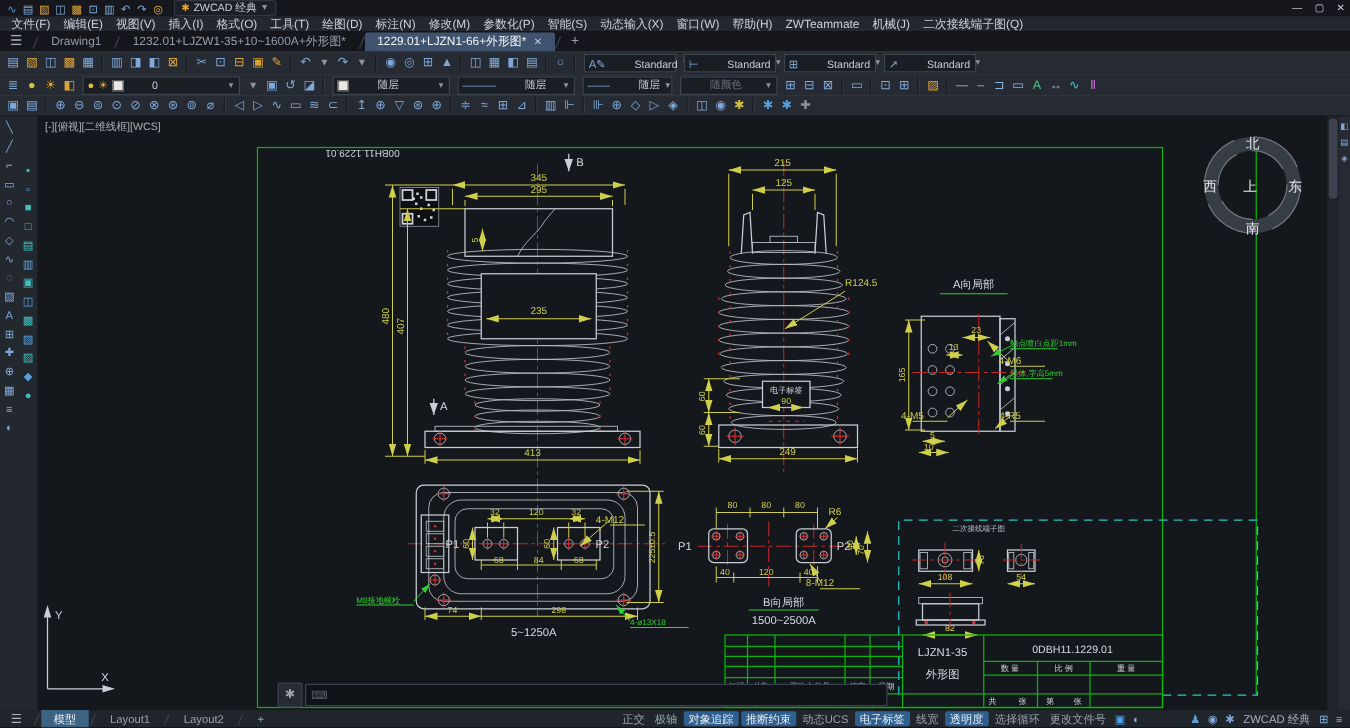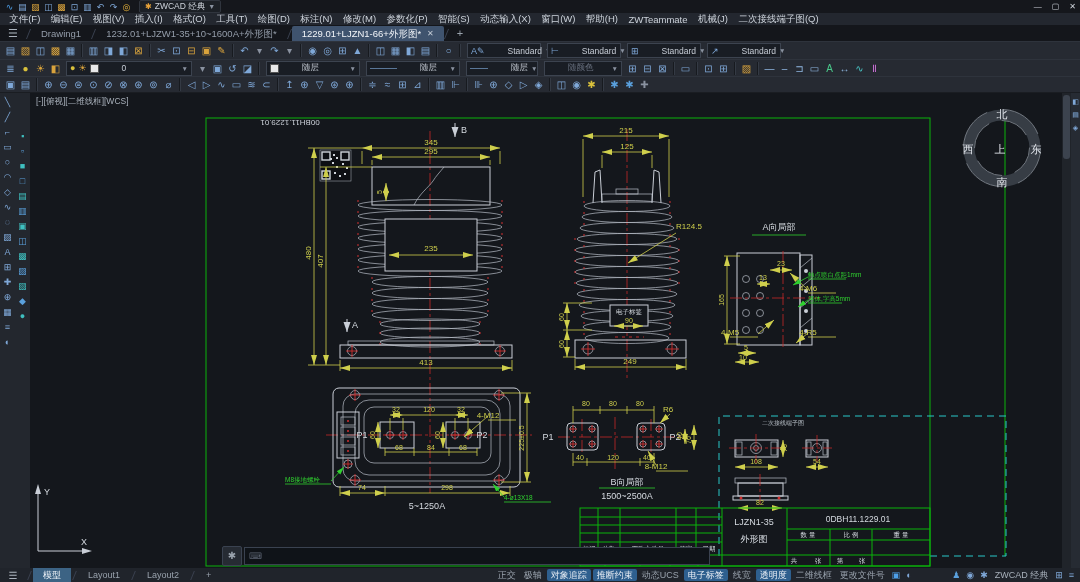--- a/index.html
+++ b/index.html
@@ -868,21 +868,21 @@
     <span class="mtab">+</span>
     <div class="stright">
       <span class="tg">正交</span>
       <span class="tg">极轴</span>
       <span class="tg on">对象追踪</span>
       <span class="tg on">推断约束</span>
       <span class="tg">动态UCS</span>
       <span class="tg on">电子标签</span>
       <span class="tg">线宽</span>
       <span class="tg on">透明度</span>
-      <span class="tg">二维线框</span>
+      <span class="tg">选择循环</span>
       <span class="tg">更改文件号</span>
       <span style="display:flex;align-items:center;">
           <span class="sticon" style="color: rgb(77, 159, 232);">▣</span>
           <span class="sticon">◐</span>
         </span>
       <span class="stunits">
         <span>毫米</span>
         <span style="font-size:6.5px;color:#8a92a0;">▼</span>
       </span>
       <span style="display:flex;align-items:center;">

